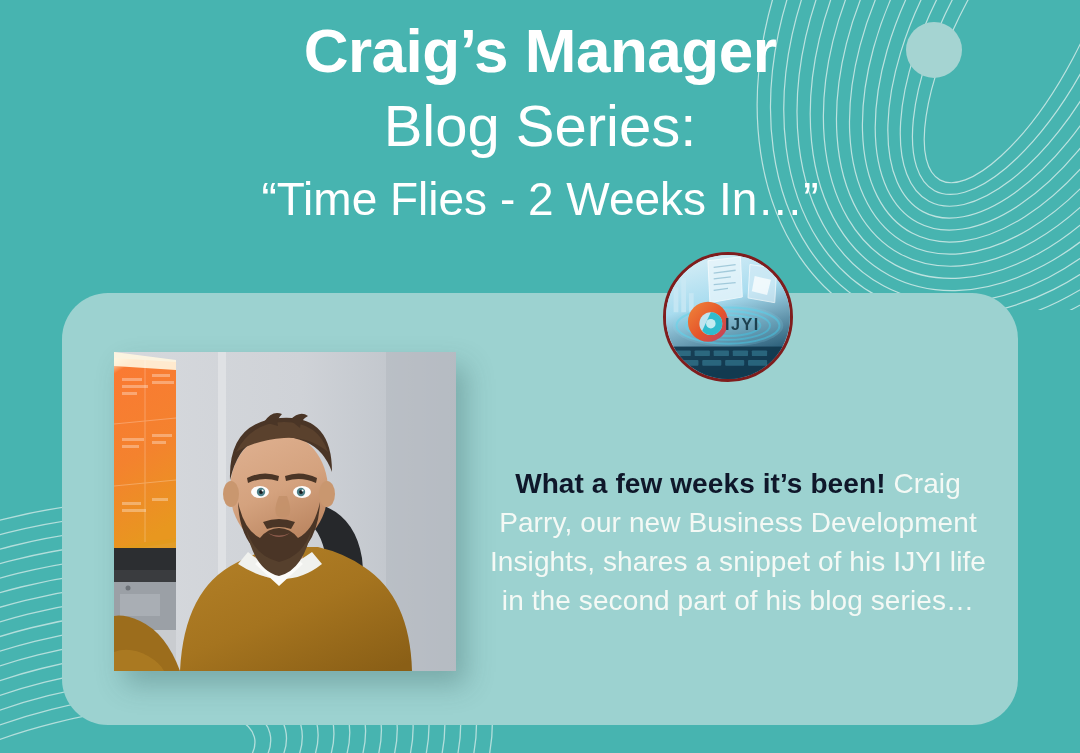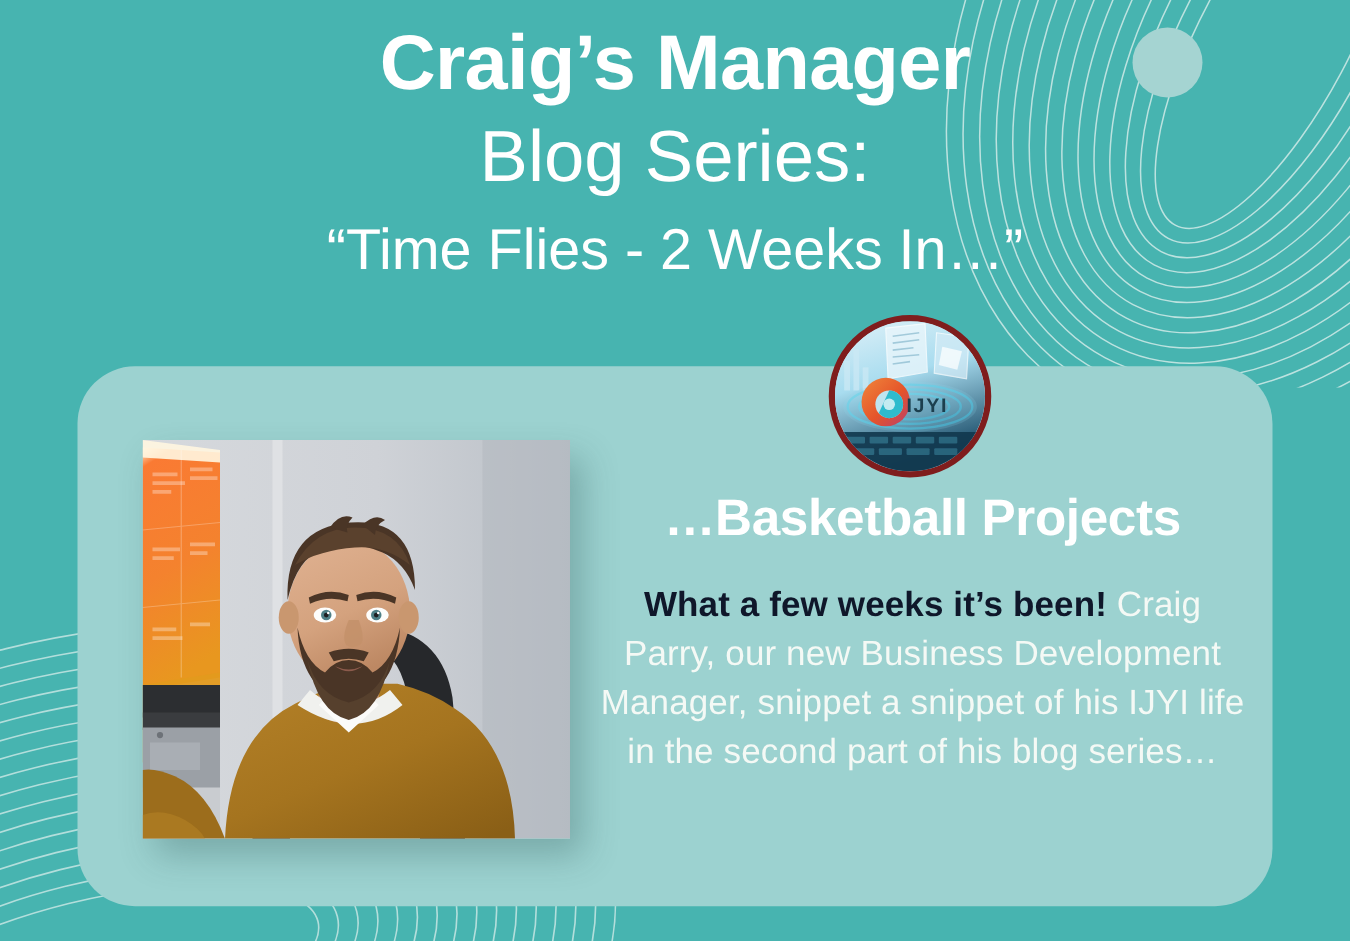--- a/index.html
+++ b/index.html
@@ -79,21 +79,21 @@
   }
 
   
   .logo-badge {
     position: absolute;
     top: 252px;
     left: 663px;
     width: 130px;
     height: 130px;
     border-radius: 50%;
-    border: 5px solid #7f1d1d;
+    border: 3px solid #7f1d1d;
     overflow: hidden;
     z-index: 20;
     box-sizing: border-box;
     background: #bfe4ef;
   }
   .logo-badge svg {
     display: block;
     width: 100%;
     height: 100%;
   }
@@ -388,18 +388,18 @@
       <path d="M132 176 q8 42 33 48 q25 -6 33 -48 q-8 28 -33 34 q-25 -6 -33 -34 z" fill="#56402d"></path>
 
       <path d="M149 170 q16 -6 32 0 l-4 7 q-12 -4 -24 0 z" fill="#4a3526"></path>
 
       <path d="M154 181 q11 5 22 0 q-11 8 -22 0 z" fill="#8c5b4c"></path>
     </svg>
   </div>
 
   <div class="text-column">
     <h2 class="headline">
-      <span>…Basketball Projects</span><br>
+      <br>
     </h2>
-    <p class="body-copy"><span class="lead">What a few weeks it’s been!</span><span> Craig Parry, our new Business Development Manager, snippet a snippet of his IJYI life in the second part of his blog series…</span></p>
+    <p class="body-copy"><span class="lead">What a few weeks it’s been!</span><span> Craig Parry, our new Business Development Insights, shares a snippet of his IJYI life in the second part of his blog series…</span></p>
   </div>
 
 </div>
 
 </body></html>

